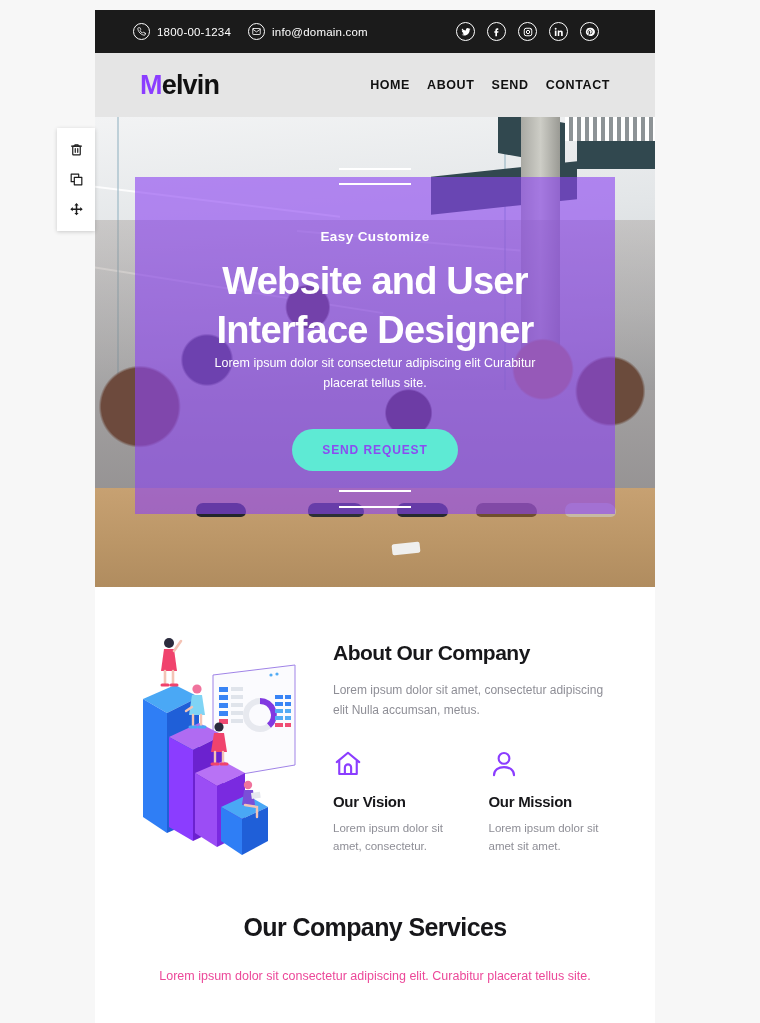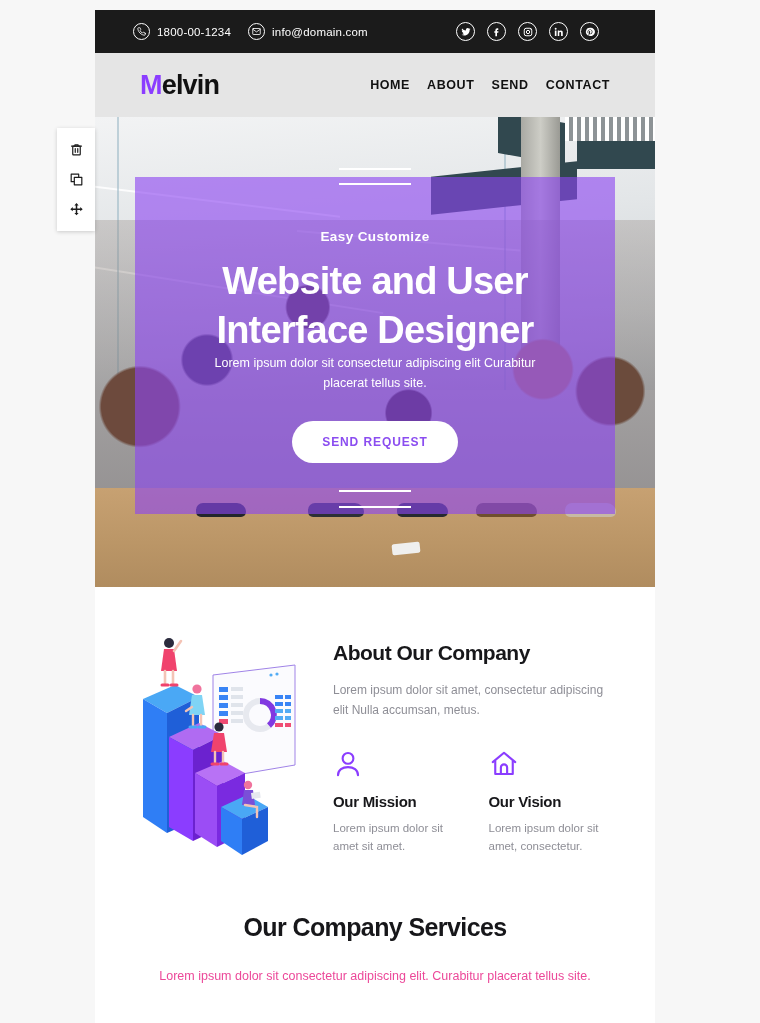--- a/index.html
+++ b/index.html
@@ -152,22 +152,22 @@
   }
   .hero-title {
     margin-top: 13px; font-size: 38px; font-weight: bold;
     line-height: 1.28; letter-spacing: -.8px;
   }
   .hero-sub {
     margin-top: 0; font-size: 12.5px; line-height: 1.55;
     max-width: 330px;
   }
   .hero-btn {
-    margin-top: 28px;
-    background: #ffffff; color: #8b4df0;
+    margin-top: 36px;
+    background: #5eead4; color: #8b4df0;
     border: none; border-radius: 24px;
     padding: 14px 30px;
     font-family: inherit; font-size: 12px; font-weight: bold;
     letter-spacing: .9px; cursor: pointer; text-align: center;
   }
 
   
   .about {
     display: flex; padding: 40px 45px 0 40px; gap: 18px;
   }
@@ -416,38 +416,38 @@
 
       <div class="about-body">
         <div class="sec-title">About Our Company</div>
         <div class="sec-para">Lorem ipsum dolor sit amet, consectetur adipiscing elit Nulla accumsan, metus.</div>
 
         <div class="feat-row">
 
           <div class="feat">
             <div class="feat-ico">
               <svg width="30" height="30" viewBox="0 0 24 24" fill="none" stroke="#8b3dff" stroke-width="1.7" stroke-linecap="round" stroke-linejoin="round">
-                <circle cx="12" cy="7.5" r="4.3"></circle>
-                <path d="M4 21c0-4.2 3.6-6.5 8-6.5s8 2.3 8 6.5"></path>
-              </svg>
-            </div>
-            <div class="feat-title">Our Mission</div>
-            <div class="feat-text">Lorem ipsum dolor sit amet sit amet.</div>
-          </div>
-
-          <div class="feat">
-            <div class="feat-ico">
-              <svg width="30" height="30" viewBox="0 0 24 24" fill="none" stroke="#8b3dff" stroke-width="1.7" stroke-linecap="round" stroke-linejoin="round">
                 <path d="M3 10.5 12 3l9 7.5"></path>
                 <path d="M5 9.6V20h14V9.6"></path>
                 <path d="M9.5 20v-5.2a2.5 2.5 0 0 1 5 0V20"></path>
               </svg>
             </div>
             <div class="feat-title">Our Vision</div>
             <div class="feat-text">Lorem ipsum dolor sit amet, consectetur.</div>
+          </div>
+
+          <div class="feat">
+            <div class="feat-ico">
+              <svg width="30" height="30" viewBox="0 0 24 24" fill="none" stroke="#8b3dff" stroke-width="1.7" stroke-linecap="round" stroke-linejoin="round">
+                <circle cx="12" cy="7.5" r="4.3"></circle>
+                <path d="M4 21c0-4.2 3.6-6.5 8-6.5s8 2.3 8 6.5"></path>
+              </svg>
+            </div>
+            <div class="feat-title">Our Mission</div>
+            <div class="feat-text">Lorem ipsum dolor sit amet sit amet.</div>
           </div>
 
         </div>
       </div>
     </div>
 
     <div class="services">
       <div class="serv-title">Our Company Services</div>
       <div class="serv-sub">Lorem ipsum dolor sit consectetur adipiscing elit. Curabitur placerat tellus site.</div>
     </div>

